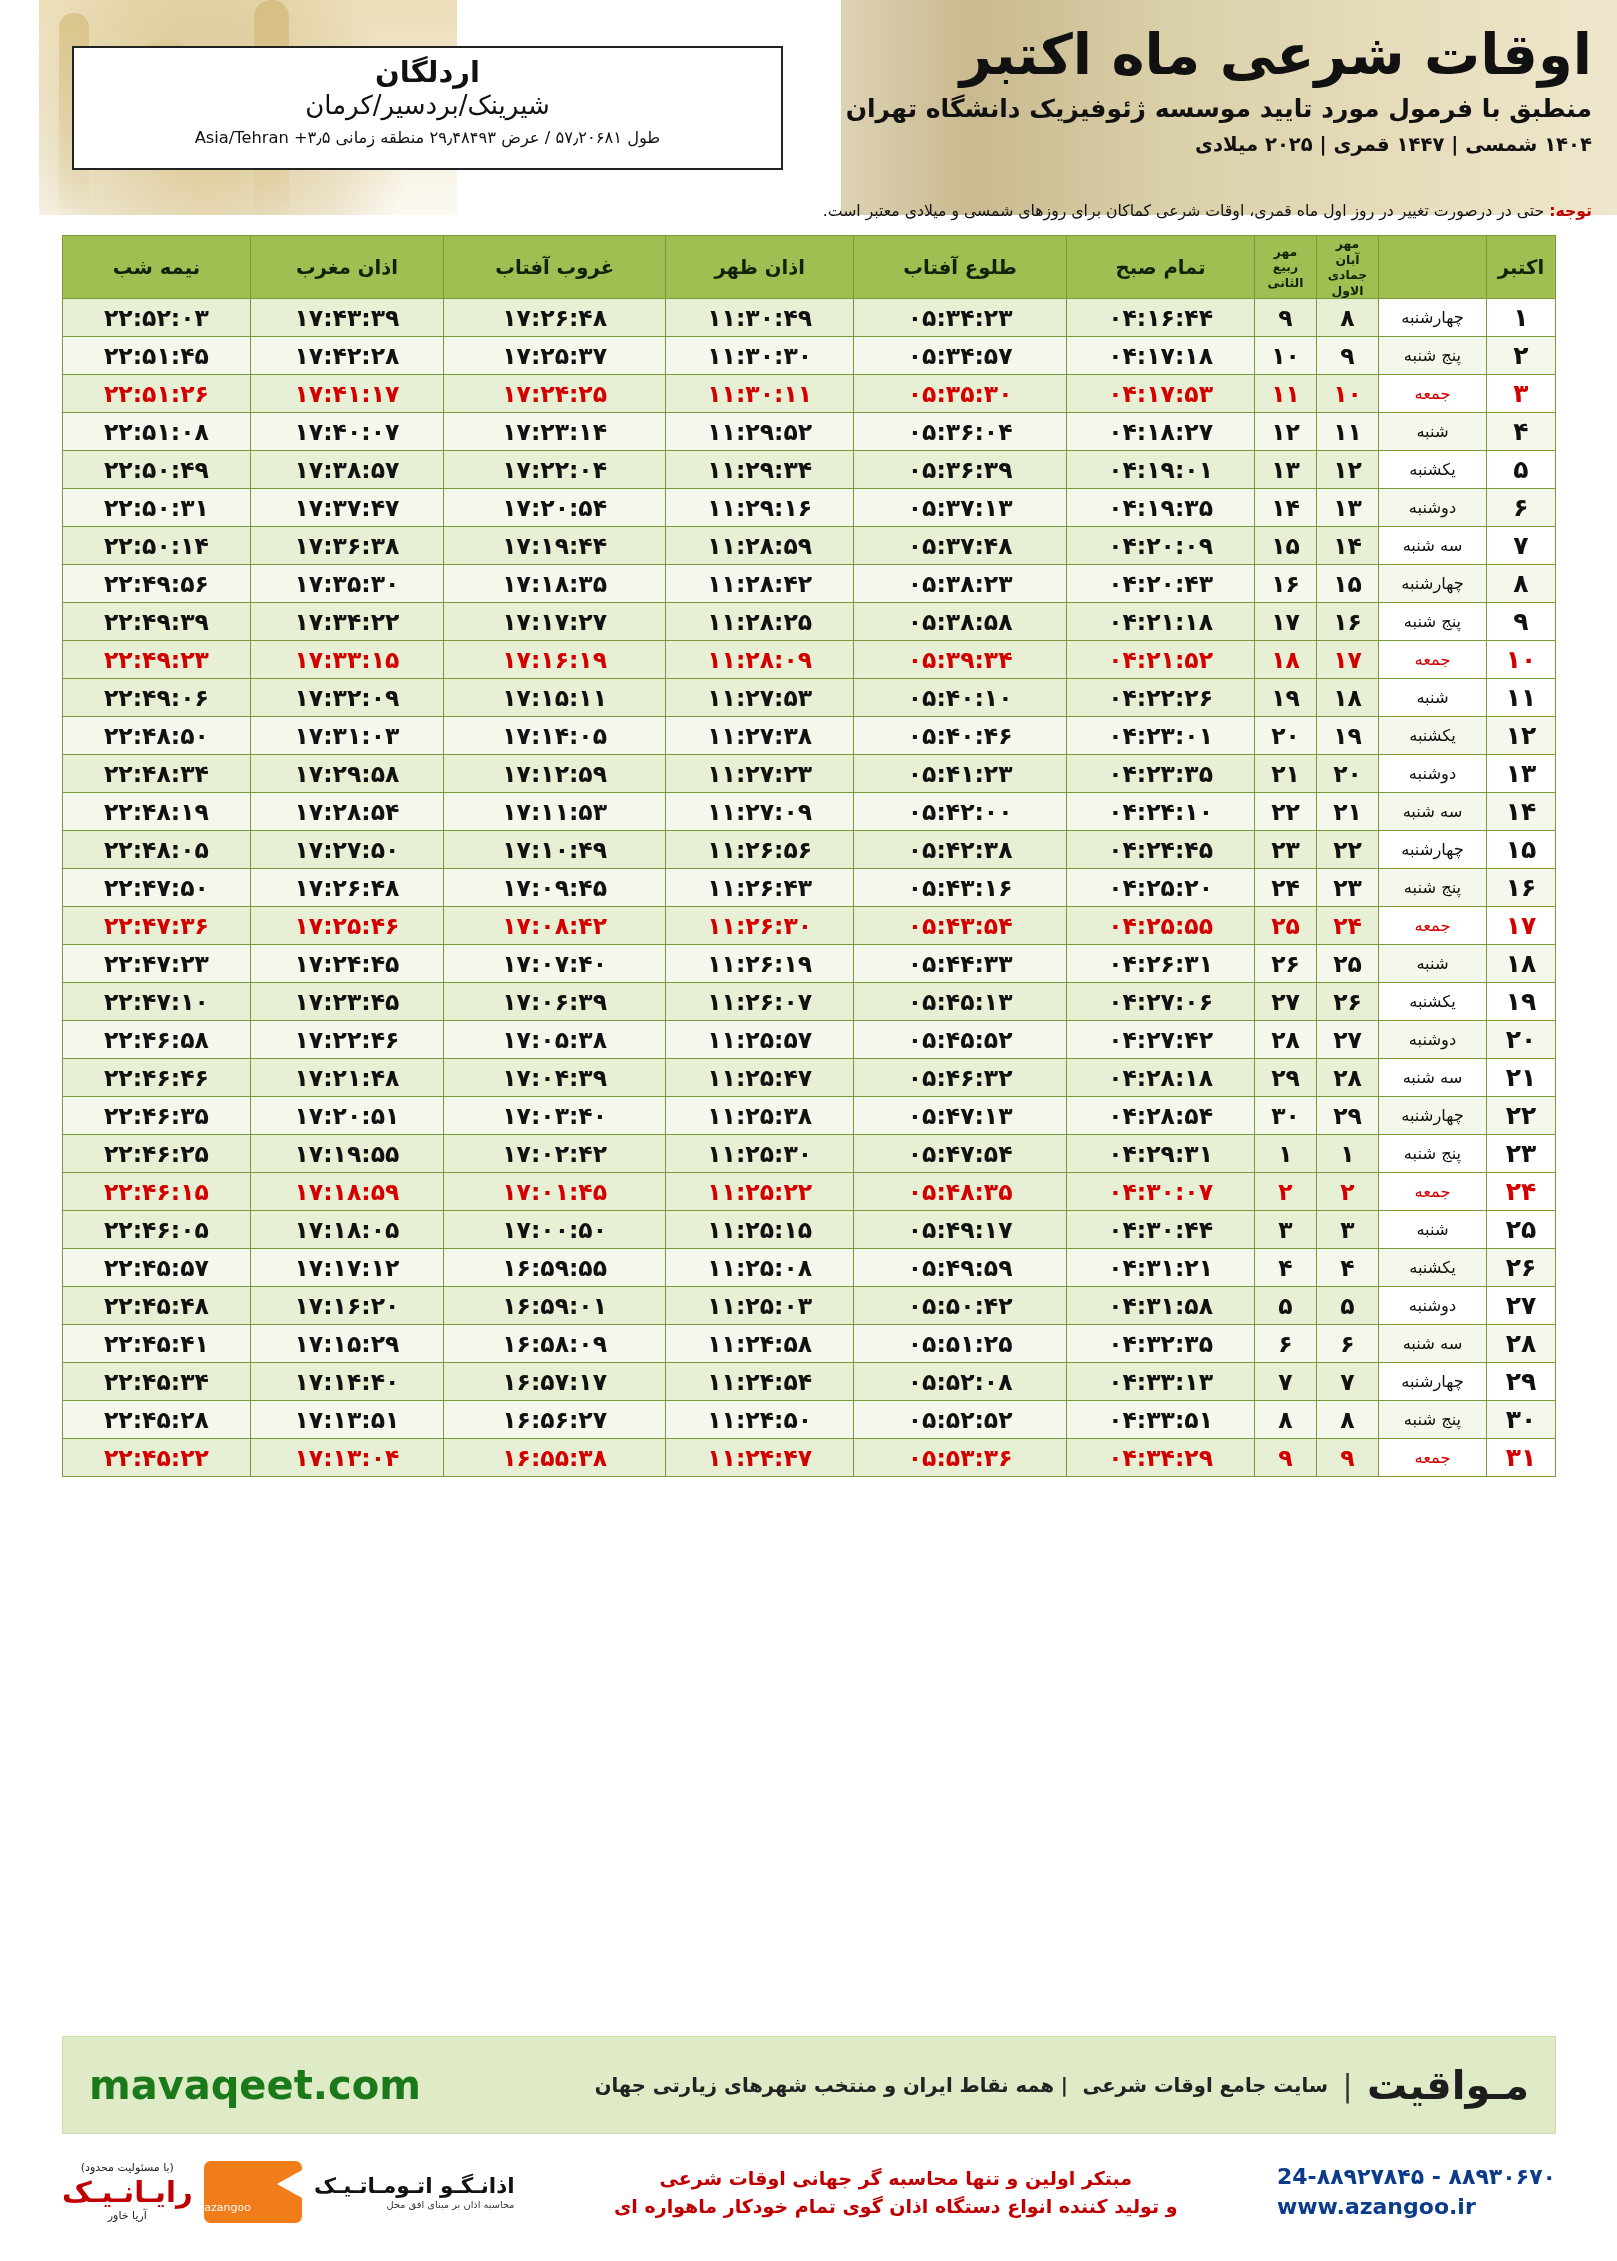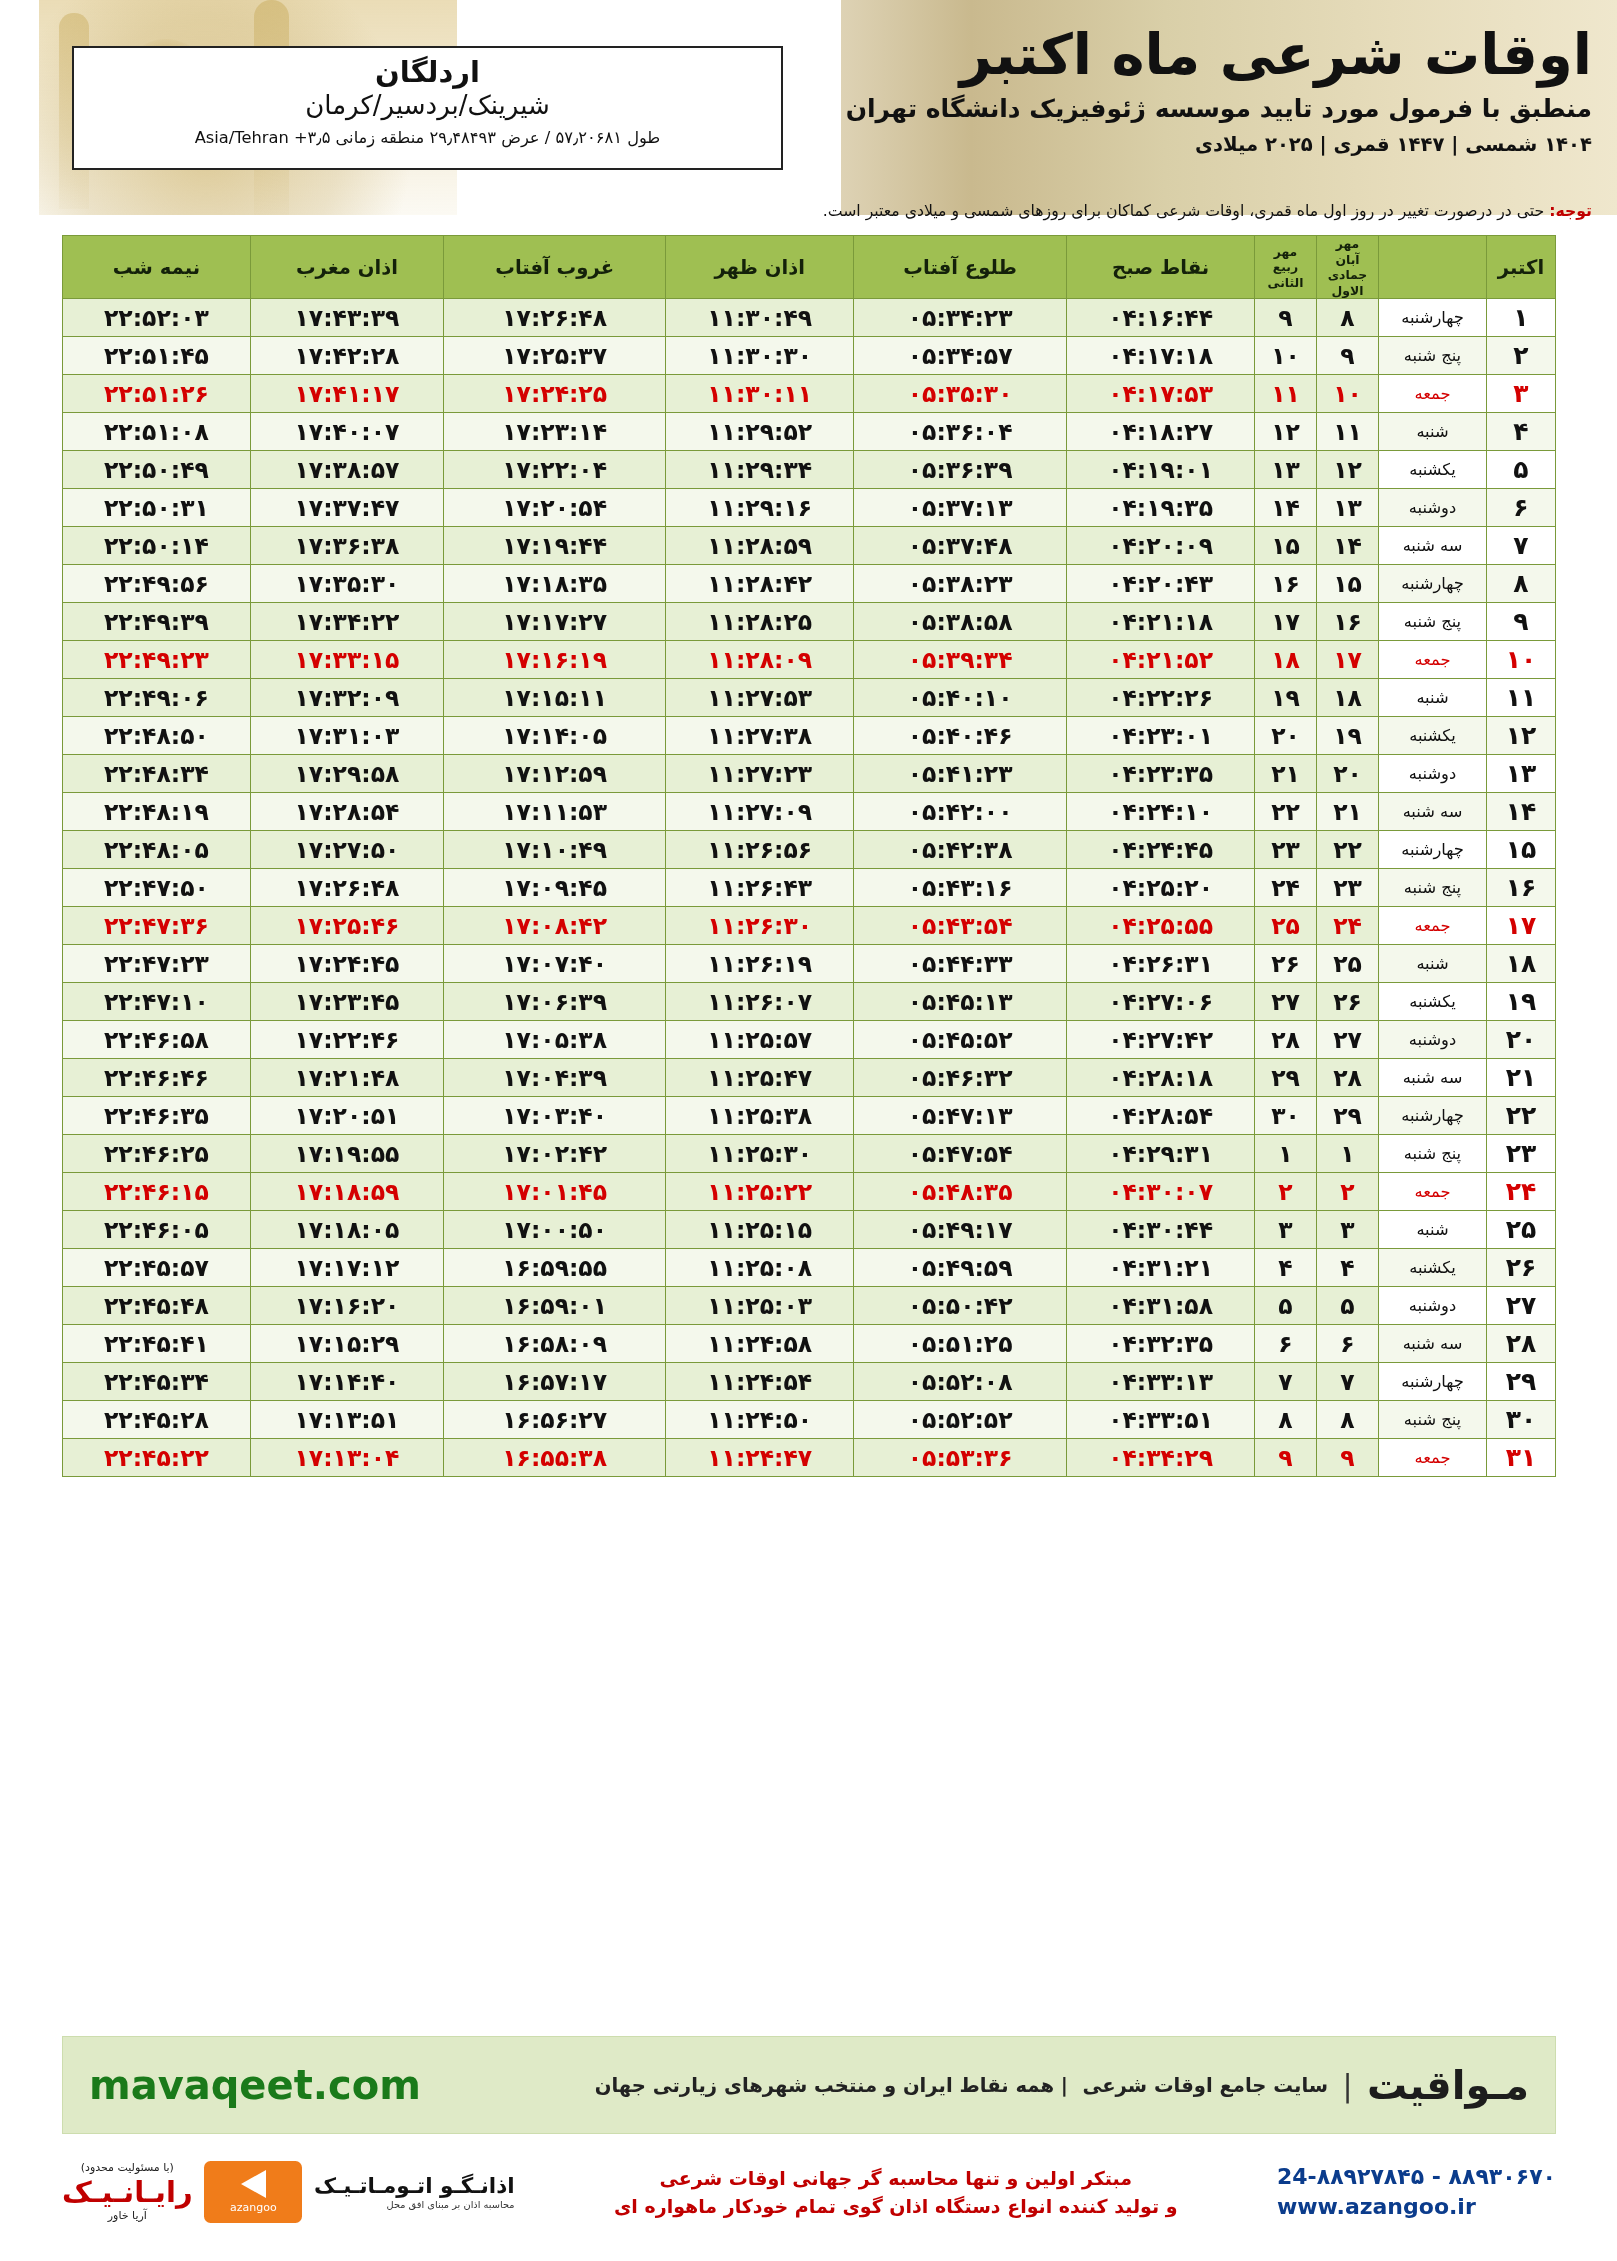--- a/index.html
+++ b/index.html
@@ -106,21 +106,21 @@
   .brand-site { font-size:40px; font-weight:bold; color:#1a7a1a; font-family:"DejaVu Sans", sans-serif; direction:ltr; }
   .footer-bottom {
     position:absolute; left:62px; top:2143px; width:1494px; height:98px;
     display:flex; align-items:center; justify-content:space-between;
   }
   .fb-left { direction:ltr; text-align:left; font-size:22px; color:#0b3c8c; font-weight:bold; line-height:1.35; }
   .fb-mid { text-align:center; font-size:19px; color:#c00000; font-weight:bold; line-height:1.5; }
   .fb-right { display:flex; align-items:center; gap:11.7px; }
   .logo-azan {
     width:98px; height:62px; background:#f07c1a; border-radius:6.5px;
-    display:flex; flex-direction:column; align-items:center; justify-content:center; color:#fff;
+    display:flex; flex-direction:column; justify-content:center; color:#fff;
   }
   .logo-azan .speaker { width:0; height:0; border-top:14.4px solid transparent; border-bottom:14.4px solid transparent; border-right:25px solid #fff; }
   .logo-azan .lbl { font-size:11px; margin-top:2.6px; direction:ltr; }
   .logo-rayaneh { text-align:center; line-height:1.2; }
   .logo-rayaneh .r1 { font-size:29px; font-weight:bold; color:#c00000; }
   .logo-rayaneh .r2 { font-size:11px; color:#222; }
   .logo-black { text-align:right; line-height:1.15; }
   .logo-black .b1 { font-size:21.5px; font-weight:bold; color:#111; }
   .logo-black .b2 { font-size:9.8px; color:#333; }
 </style>
@@ -159,21 +159,21 @@
         <th>اکتبر</th>
         <th></th>
         <th class="small-head">
           <div>مهر</div>
           <div>آبان  جمادی الاول</div>
         </th>
         <th class="small-head">
           <div>مهر</div>
           <div>ربیع الثانی</div>
         </th>
-        <th>نقاط صبح</th>
+        <th>تمام صبح</th>
         <th>طلوع آفتاب</th>
         <th>اذان ظهر</th>
         <th>غروب آفتاب</th>
         <th>اذان مغرب</th>
         <th>نیمه شب</th>
       </tr>
     </thead>
     <tbody id="tbody">
         <tr>
           <td class="idx">۱</td>

